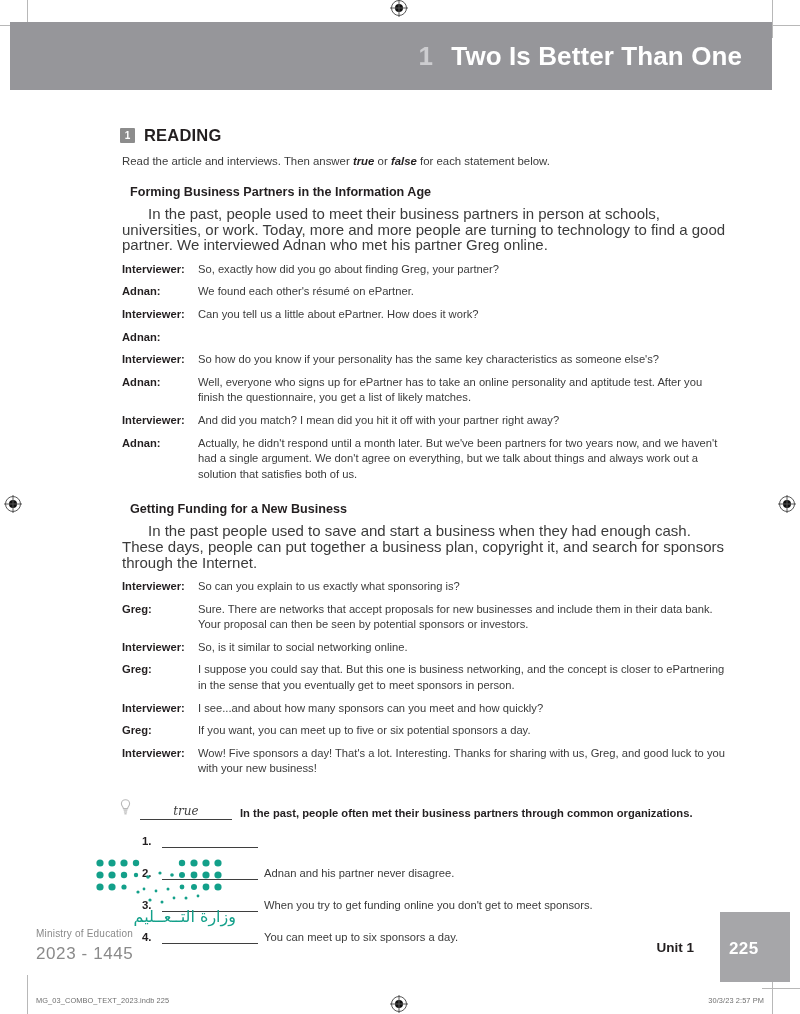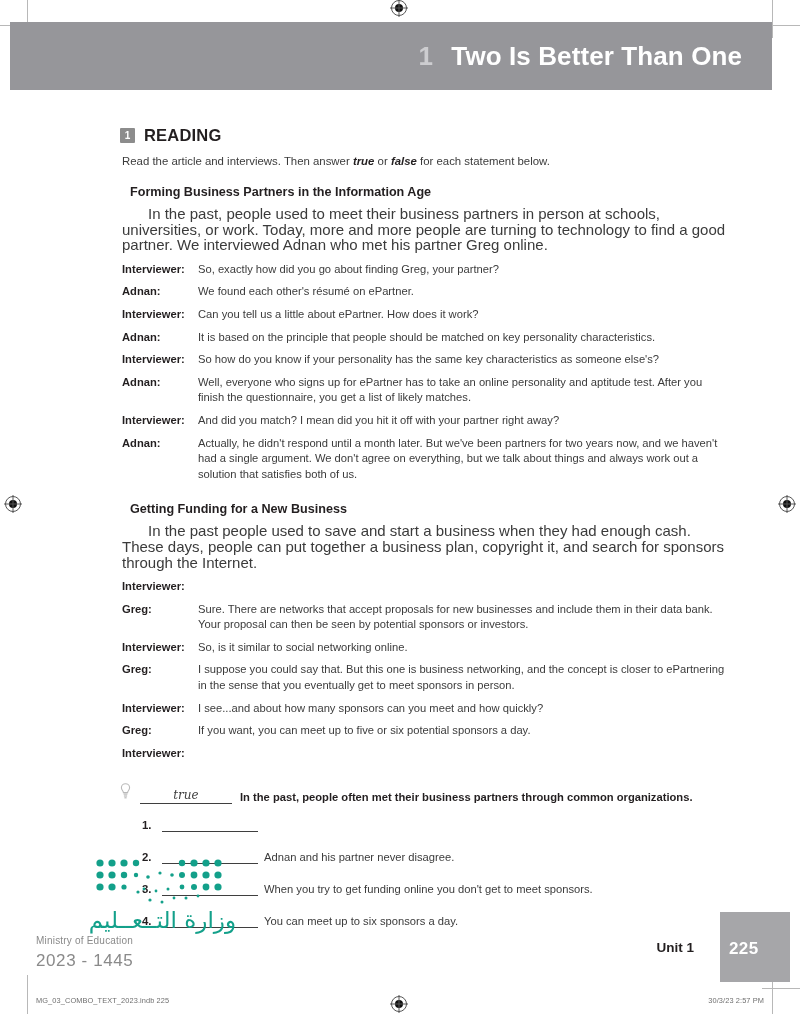--- a/index.html
+++ b/index.html
@@ -73,21 +73,21 @@
   }
 
   .ex-item{display:flex;align-items:flex-end;margin:0 0 18px 0;padding-left:22px;}
   .ex-num{font-size:11.4px;font-weight:700;flex:none;width:20px;color:#231f20;padding-bottom:1px;}
   .ex-blank{width:96px;flex:none;border-bottom:1.2px solid #3f3f3f;height:13px;}
   .ex-item .ex-text{font-size:11.2px;color:#3b3b3b;margin-left:6px;padding-bottom:1px;}
 
   
   .moe{position:absolute;left:36px;top:908px;width:200px;}
   .moe-ar{
-    font-size:23px;color:#13a08a;direction:rtl;letter-spacing:1px;
+    font-size:16px;color:#13a08a;direction:rtl;letter-spacing:1px;
     font-family:"DejaVu Sans",sans-serif;line-height:1.1;
   }
   .moe-en{font-size:10px;color:#8a8a8a;margin-top:2px;letter-spacing:.2px;}
   .moe-yr{font-size:17px;color:#8a8a8a;margin-top:5px;letter-spacing:.6px;}
 
   .dots{position:absolute;left:94px;top:858px;width:130px;height:52px;}
 
   
   .unit-label{
     position:absolute;right:106px;top:940px;
@@ -177,21 +177,20 @@
       <div class="qa">
         <span class="who">Adnan:</span>
         <span class="line">We found each other's résumé on ePartner.</span>
       </div>
       <div class="qa">
         <span class="who">Interviewer:</span>
         <span class="line">Can you tell us a little about ePartner. How does it work?</span>
       </div>
       <div class="qa">
         <span class="who">Adnan:</span>
-        <span class="line">It is based on the principle that people should be matched on key personality characteristics.</span>
       </div>
       <div class="qa">
         <span class="who">Interviewer:</span>
         <span class="line">So how do you know if your personality has the same key characteristics as someone else's?</span>
       </div>
       <div class="qa">
         <span class="who">Adnan:</span>
         <span class="line">Well, everyone who signs up for ePartner has to take an online personality and aptitude test. After you finish the questionnaire, you get a list of likely matches.</span>
       </div>
       <div class="qa">
@@ -205,20 +204,21 @@
     </div>
 
   <div class="blk-gap"></div>
 
   <h3 class="art-title">Getting Funding for a New Business</h3>
   <p class="para">In the past people used to save and start a business when they had enough cash. These days, people can put together a business plan, copyright it, and search for sponsors through the Internet.</p>
 
   <div id="dlg2">
       <div class="qa">
         <span class="who">Interviewer:</span>
+        <span class="line">So can you explain to us exactly what sponsoring is?</span>
       </div>
       <div class="qa">
         <span class="who">Greg:</span>
         <span class="line">Sure. There are networks that accept proposals for new businesses and include them in their data bank. Your proposal can then be seen by potential sponsors or investors.</span>
       </div>
       <div class="qa">
         <span class="who">Interviewer:</span>
         <span class="line">So, is it similar to social networking online.</span>
       </div>
       <div class="qa">
@@ -228,20 +228,21 @@
       <div class="qa">
         <span class="who">Interviewer:</span>
         <span class="line">I see...and about how many sponsors can you meet and how quickly?</span>
       </div>
       <div class="qa">
         <span class="who">Greg:</span>
         <span class="line">If you want, you can meet up to five or six potential sponsors a day.</span>
       </div>
       <div class="qa">
         <span class="who">Interviewer:</span>
+        <span class="line">Wow! Five sponsors a day! That's a lot. Interesting. Thanks for sharing with us, Greg, and good luck to you with your new business!</span>
       </div>
     </div>
 
   <div class="exercise">
 
     <div class="ex-example">
       <span class="bulb">
         <svg width="11" height="16" viewBox="0 0 11 16">
           <path d="M5.5 0.8c-2.3 0-4.1 1.8-4.1 4 0 1.5 0.8 2.4 1.4 3.2 0.4 0.6 0.6 1 0.6 1.6h4.2c0-0.6 0.2-1 0.6-1.6 0.6-0.8 1.4-1.7 1.4-3.2 0-2.2-1.8-4-4.1-4z" fill="none" stroke="#b9b9b9" stroke-width="1.1"></path>
           <rect x="3.6" y="10.5" width="3.8" height="1.2" fill="#b9b9b9"></rect>

